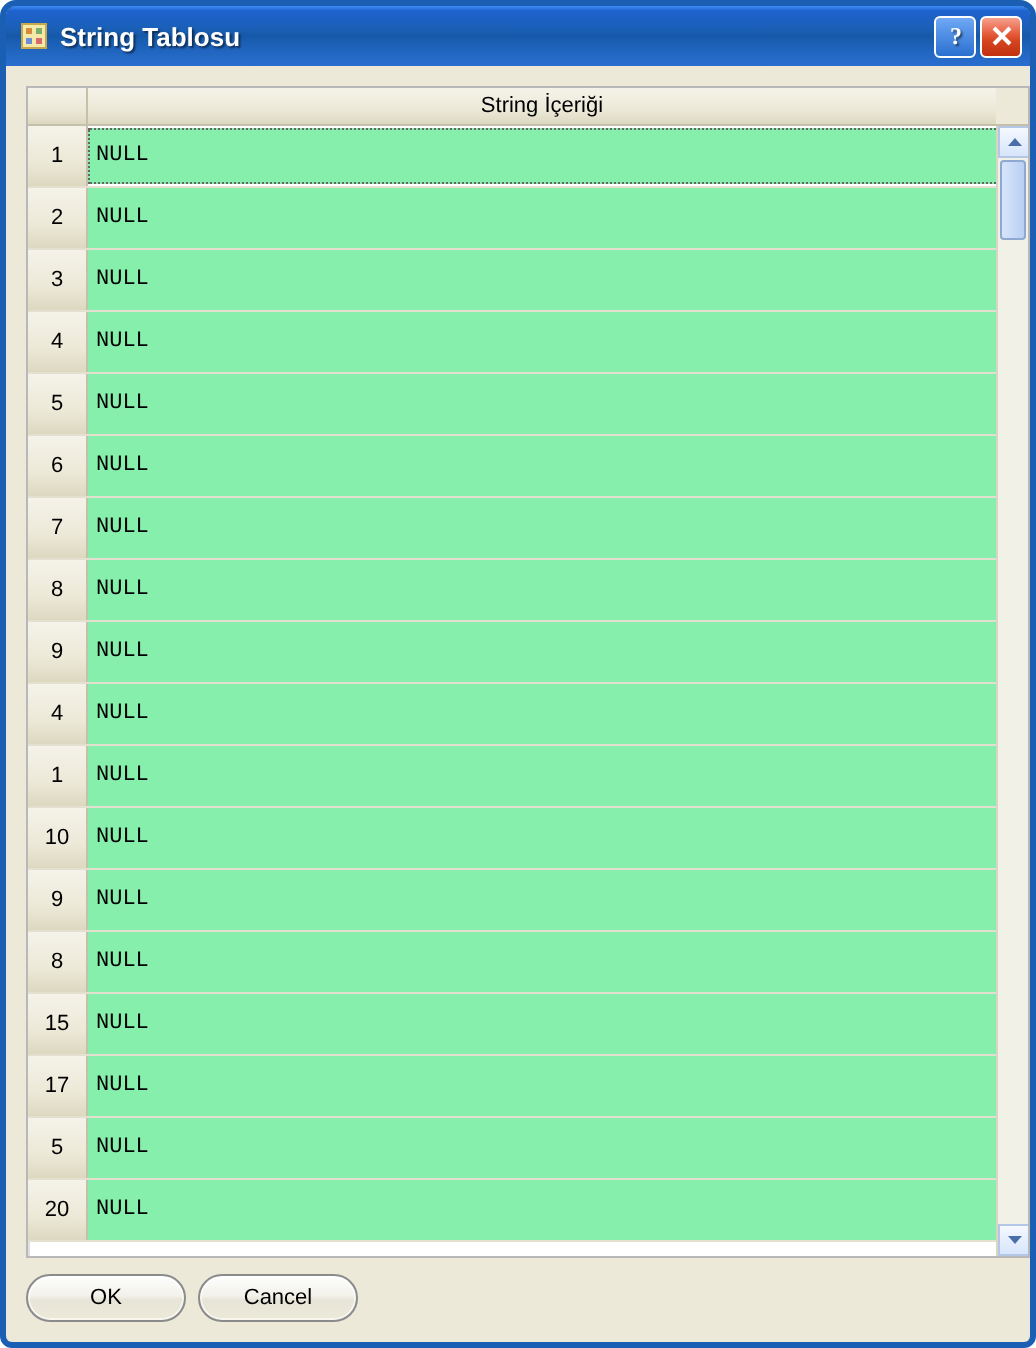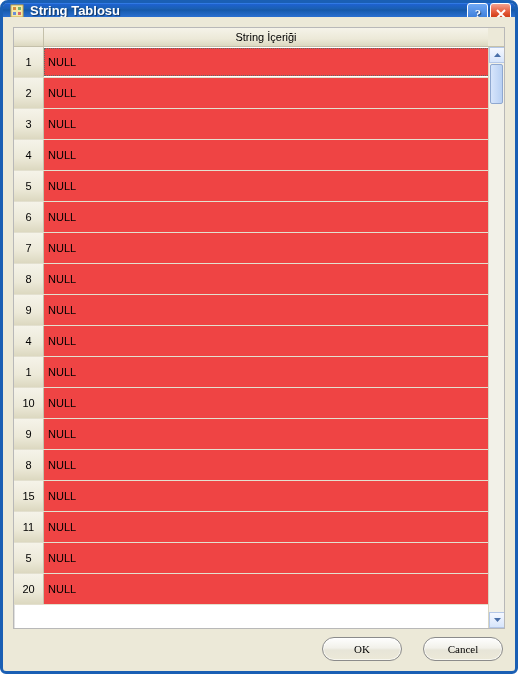--- a/index.html
+++ b/index.html
@@ -18,24 +18,24 @@
     height: 674px;
     background: #ece9d8;
     border: 3px solid #1a5fb4;
     border-radius: 8px 8px 6px 6px;
     overflow: hidden;
     display: flex;
     flex-direction: column;
     box-shadow: 0 0 0 1px #0a3d8f inset;
   }
   .titlebar {
-    height: 14px;
+    height: 30px;
     background: linear-gradient(to bottom, #3f8cf3 0%, #1e62d0 8%, #1a5fb4 40%, #1658a8 50%, #1a5fb4 60%, #2a6fd0 100%);
     display: flex;
-    align-items: flex-start;
+    align-items: center;
     padding: 0 4px 0 6px;
     color: #fff;
     font-weight: bold;
     font-size: 13px;
     text-shadow: 1px 1px 1px rgba(0,0,0,0.5);
     flex-shrink: 0;
   }
   .title-icon {
     width: 16px; height: 16px;
     margin-right: 5px;
@@ -57,21 +57,21 @@
   .tb-help {
     background: linear-gradient(to bottom, #6fa8f5 0%, #2a6fd0 100%);
   }
   .tb-close {
     background: linear-gradient(to bottom, #f5a18f 0%, #e75f3f 40%, #d64520 60%, #c13010 100%);
     font-size: 13px;
   }
   .client {
     flex: 1;
     background: #ece9d8;
-    padding: 10px 10px 8px 10px;
+    padding: 10px 0 8px 10px;
     display: flex;
     flex-direction: column;
   }
   .grid-wrap {
     flex: 1;
     border: 1px solid #b8b8b8;
     background: #fff;
     position: relative;
     display: flex;
     flex-direction: column;
@@ -123,21 +123,22 @@
     justify-content: center;
     color: #000;
     flex-shrink: 0;
   }
   .cell {
     flex: 1;
     padding: 0 4px;
     display: flex;
     align-items: center;
     color: #000;
-    background: #ef4444;
+    background: #86efac;
+    font-family: Liberation Mono, monospace;
   }
   .row.selected .cell {
     border: 1px dotted #666;
     border-right: none;
     margin: 1px 0 1px 0;
     padding: 0 3px;
   }
   .vscroll {
     position: absolute;
     right: 0; top: 0; bottom: 0;
@@ -163,23 +164,21 @@
     top: 17px;
     height: 40px;
     background: linear-gradient(to right, #d7e5fb 0%, #b8d0f3 100%);
     border: 1px solid #8fa8d0;
     border-radius: 2px;
   }
   .buttons {
     flex-shrink: 0;
     padding: 8px 2px 2px 0;
     display: flex;
-    justify-content: flex-end;
-    gap: 21px;
-    font-family: Liberation Serif, serif;
+    gap: 6px;
   }
   .btn {
     min-width: 80px;
     height: 24px;
     border-radius: 12px;
     background: linear-gradient(to bottom, #fefefe 0%, #f2f1ea 45%, #e7e5d8 55%, #ece9d8 100%);
     border: 1px solid #8b8b8b;
     color: #000;
     font-size: 11px;
     font-family: inherit;
@@ -279,21 +278,21 @@
             </div>
             <div class="row">
               <div class="row-head">8</div>
               <div class="cell">NULL</div>
             </div>
             <div class="row">
               <div class="row-head">15</div>
               <div class="cell">NULL</div>
             </div>
             <div class="row">
-              <div class="row-head">11</div>
+              <div class="row-head">17</div>
               <div class="cell">NULL</div>
             </div>
             <div class="row">
               <div class="row-head">5</div>
               <div class="cell">NULL</div>
             </div>
             <div class="row">
               <div class="row-head">20</div>
               <div class="cell">NULL</div>
             </div>

